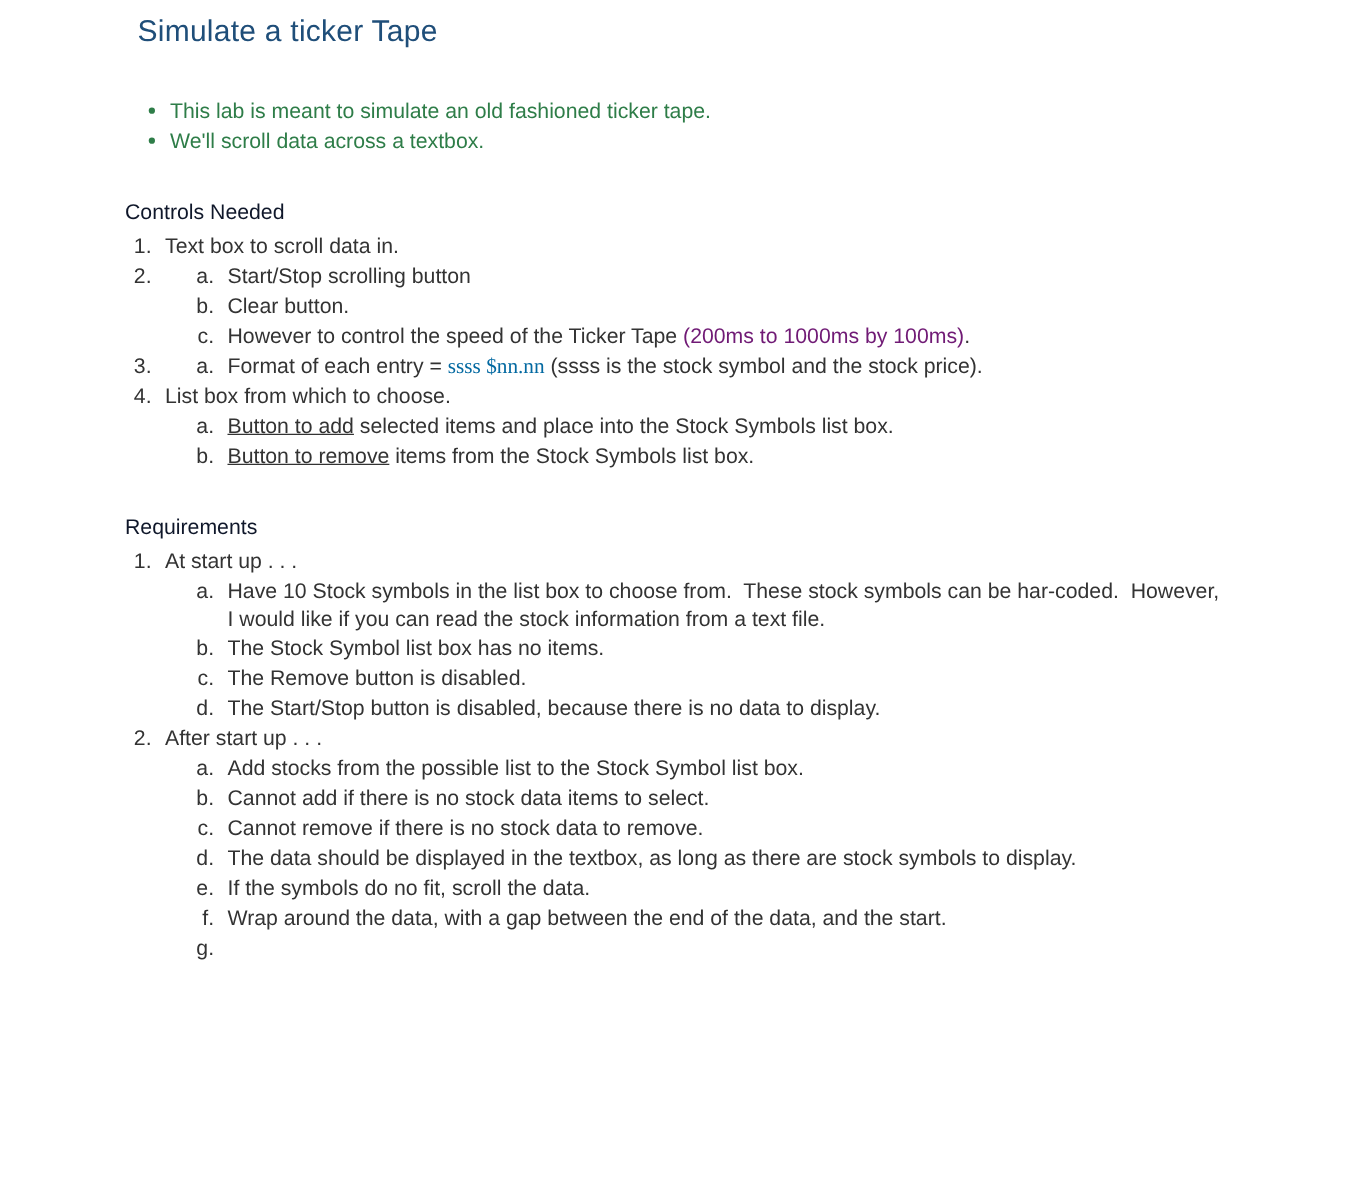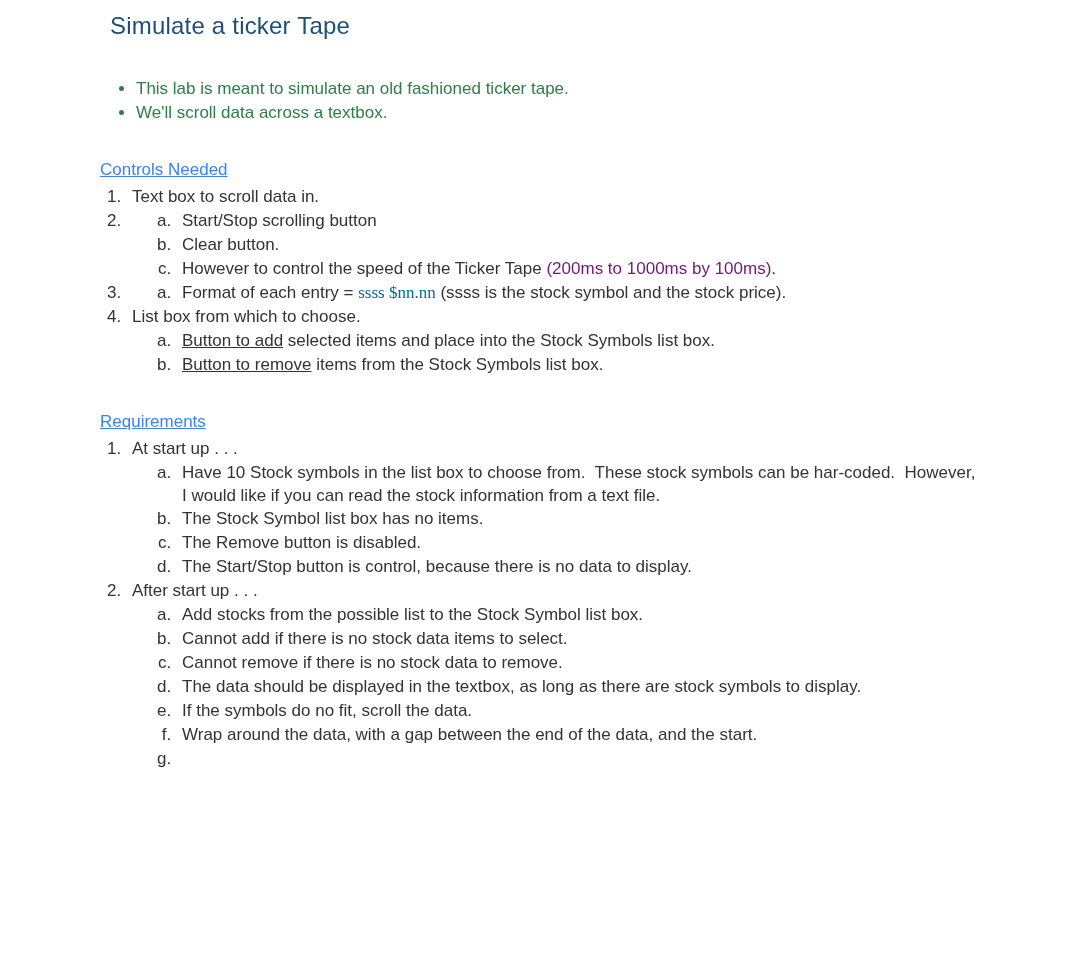--- a/index.html
+++ b/index.html
@@ -26,23 +26,22 @@
   ul.intro {
     margin: 0 0 34px 0;
     padding-left: 36px;
     color: #2e7d48;
     font-size: 17px;
   }
   ul.intro li {
     margin: 1px 0;
   }
   .section-heading {
-    text-decoration: underline;
     font-size: 17px;
-    color: #3b82f6;
+    color: #0f172a;
     margin: 0 0 4px 0;
   }
   ol.top-list {
     margin: 0 0 34px 0;
     padding-left: 26px;
     font-size: 17px;
     color: #333;
   }
   ol.top-list > li {
     margin: 1px 0;
@@ -92,21 +91,21 @@
         <li class="parts"><span class="u">Button to remove</span><span> items from the Stock Symbols list box.</span></li>
       </ol></li>
   </ol>
 
 <div class="section-heading">Requirements</div>
 <ol class="top-list" id="requirements-list">
     <li class="parts"><span>At start up . . .</span><ol class="sub-list">
         <li class="parts"><span>Have 10 Stock symbols in the list box to choose from.  These stock symbols can be har-coded.  However, I would like if you can read the stock information from a text file.</span></li>
         <li class="parts"><span>The Stock Symbol list box has no items.</span></li>
         <li class="parts"><span>The Remove button is disabled.</span></li>
-        <li class="parts"><span>The Start/Stop button is control, because there is no data to display.</span></li>
+        <li class="parts"><span>The Start/Stop button is disabled, because there is no data to display.</span></li>
       </ol></li>
     <li class="parts"><span>After start up . . .</span><ol class="sub-list">
         <li class="parts"><span>Add stocks from the possible list to the Stock Symbol list box.</span></li>
         <li class="parts"><span>Cannot add if there is no stock data items to select.</span></li>
         <li class="parts"><span>Cannot remove if there is no stock data to remove.</span></li>
         <li class="parts"><span>The data should be displayed in the textbox, as long as there are stock symbols to display.</span></li>
         <li class="parts"><span>If the symbols do no fit, scroll the data.</span></li>
         <li class="parts"><span>Wrap around the data, with a gap between the end of the data, and the start.</span></li>
         <li class="parts"><span></span></li>
       </ol></li>

